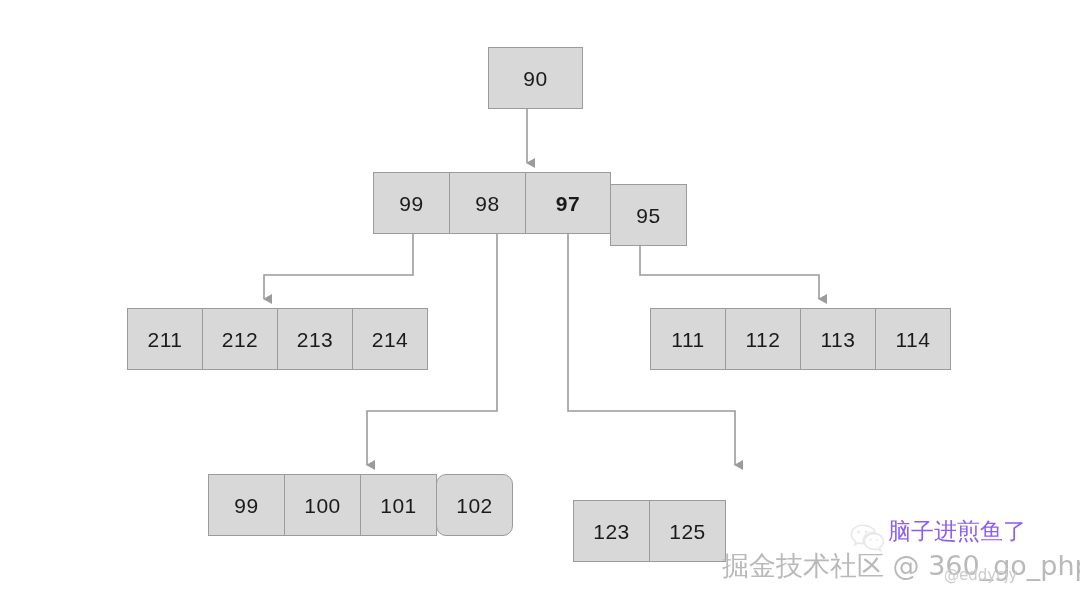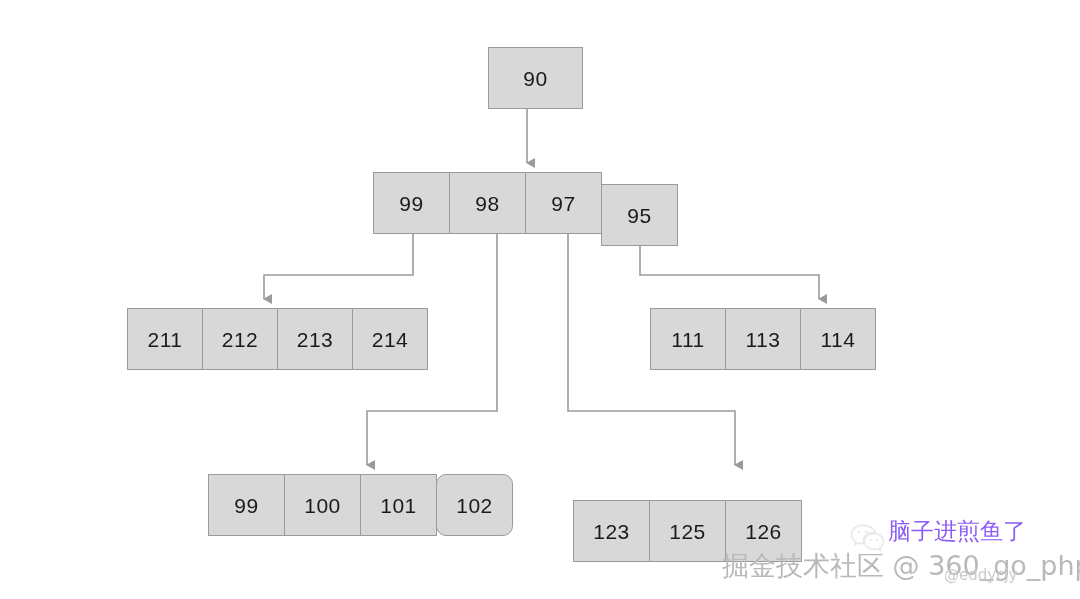--- a/index.html
+++ b/index.html
@@ -81,44 +81,44 @@
       </g>
   </svg>
 
   <div id="nodes">
       <div class="node" style="left: 488px; top: 47px;">
         <div class="cell" style="width: 95px; height: 62px;">90</div>
       </div>
       <div class="node" style="left: 373px; top: 172px;">
         <div class="cell" style="width: 77px; height: 62px;">99</div>
         <div class="cell" style="width: 77px; height: 62px;">98</div>
-        <div class="cell" style="width: 77px; height: 62px;">97</div>
+        <div class="cell" style="width: 86px; height: 62px; font-weight: bold;">97</div>
         <div class="cell" style="width: 77px; height: 62px; margin-top: 12px;">95</div>
       </div>
       <div class="node" style="left: 115px; top: 308px; margin-left: 12px;">
         <div class="cell" style="width: 76px; height: 62px;">211</div>
         <div class="cell" style="width: 76px; height: 62px;">212</div>
         <div class="cell" style="width: 76px; height: 62px;">213</div>
         <div class="cell" style="width: 76px; height: 62px;">214</div>
       </div>
       <div class="node" style="left: 650px; top: 308px;">
         <div class="cell" style="width: 76px; height: 62px;">111</div>
+        <div class="cell" style="width: 76px; height: 62px;">112</div>
         <div class="cell" style="width: 76px; height: 62px;">113</div>
         <div class="cell" style="width: 76px; height: 62px;">114</div>
       </div>
       <div class="node" style="left: 208px; top: 474px;">
         <div class="cell" style="width: 77px; height: 62px;">99</div>
         <div class="cell" style="width: 77px; height: 62px;">100</div>
         <div class="cell" style="width: 77px; height: 62px;">101</div>
         <div class="cell" style="width: 77px; height: 62px; border-radius: 10px;">102</div>
       </div>
       <div class="node" style="left: 573px; top: 500px;">
         <div class="cell" style="width: 77px; height: 62px;">123</div>
         <div class="cell" style="width: 77px; height: 62px;">125</div>
-        <div class="cell" style="width: 77px; height: 62px;">126</div>
       </div>
     </div>
 
   <svg class="wm-icon" viewBox="0 0 34 30" xmlns="http://www.w3.org/2000/svg">
     <path d="M12.5 2.2C6.3 2.2 1.4 6.3 1.4 11.3c0 2.9 1.7 5.5 4.3 7.2l-1.1 3.3 3.8-1.9c1.3.4 2.7.6 4.1.6.4 0 .8 0 1.2-.1-.3-.8-.4-1.6-.4-2.4 0-5 4.8-9 10.7-9 .4 0 .8 0 1.2.1C24.1 5.4 18.8 2.2 12.5 2.2z" fill="none" stroke="#c9c9c9" stroke-width="1.6"></path>
     <circle cx="8.6" cy="8.8" r="1.4" fill="#c9c9c9"></circle>
     <circle cx="16.2" cy="8.8" r="1.4" fill="#c9c9c9"></circle>
     <path d="M24 10.6c-5.3 0-9.6 3.5-9.6 7.9s4.3 7.9 9.6 7.9c1.1 0 2.2-.2 3.2-.5l3.4 1.7-1-2.9c2.3-1.5 3.9-3.7 3.9-6.2 0-4.4-4.3-7.9-9.5-7.9z" fill="none" stroke="#c9c9c9" stroke-width="1.6"></path>
     <circle cx="20.8" cy="16.8" r="1.1" fill="#c9c9c9"></circle>
     <circle cx="26.8" cy="16.8" r="1.1" fill="#c9c9c9"></circle>

